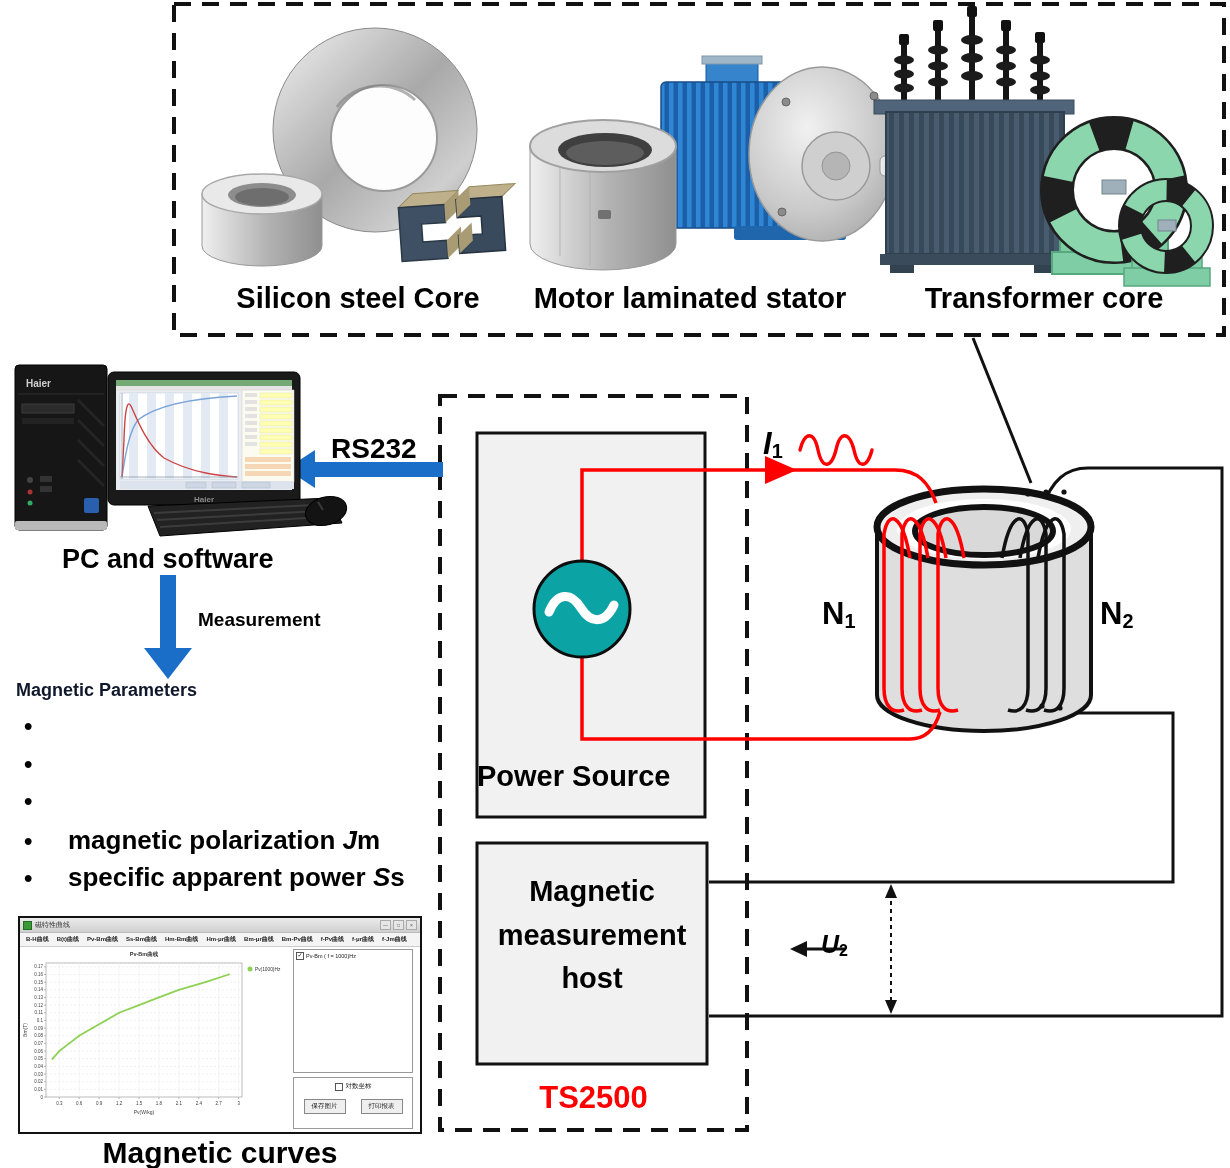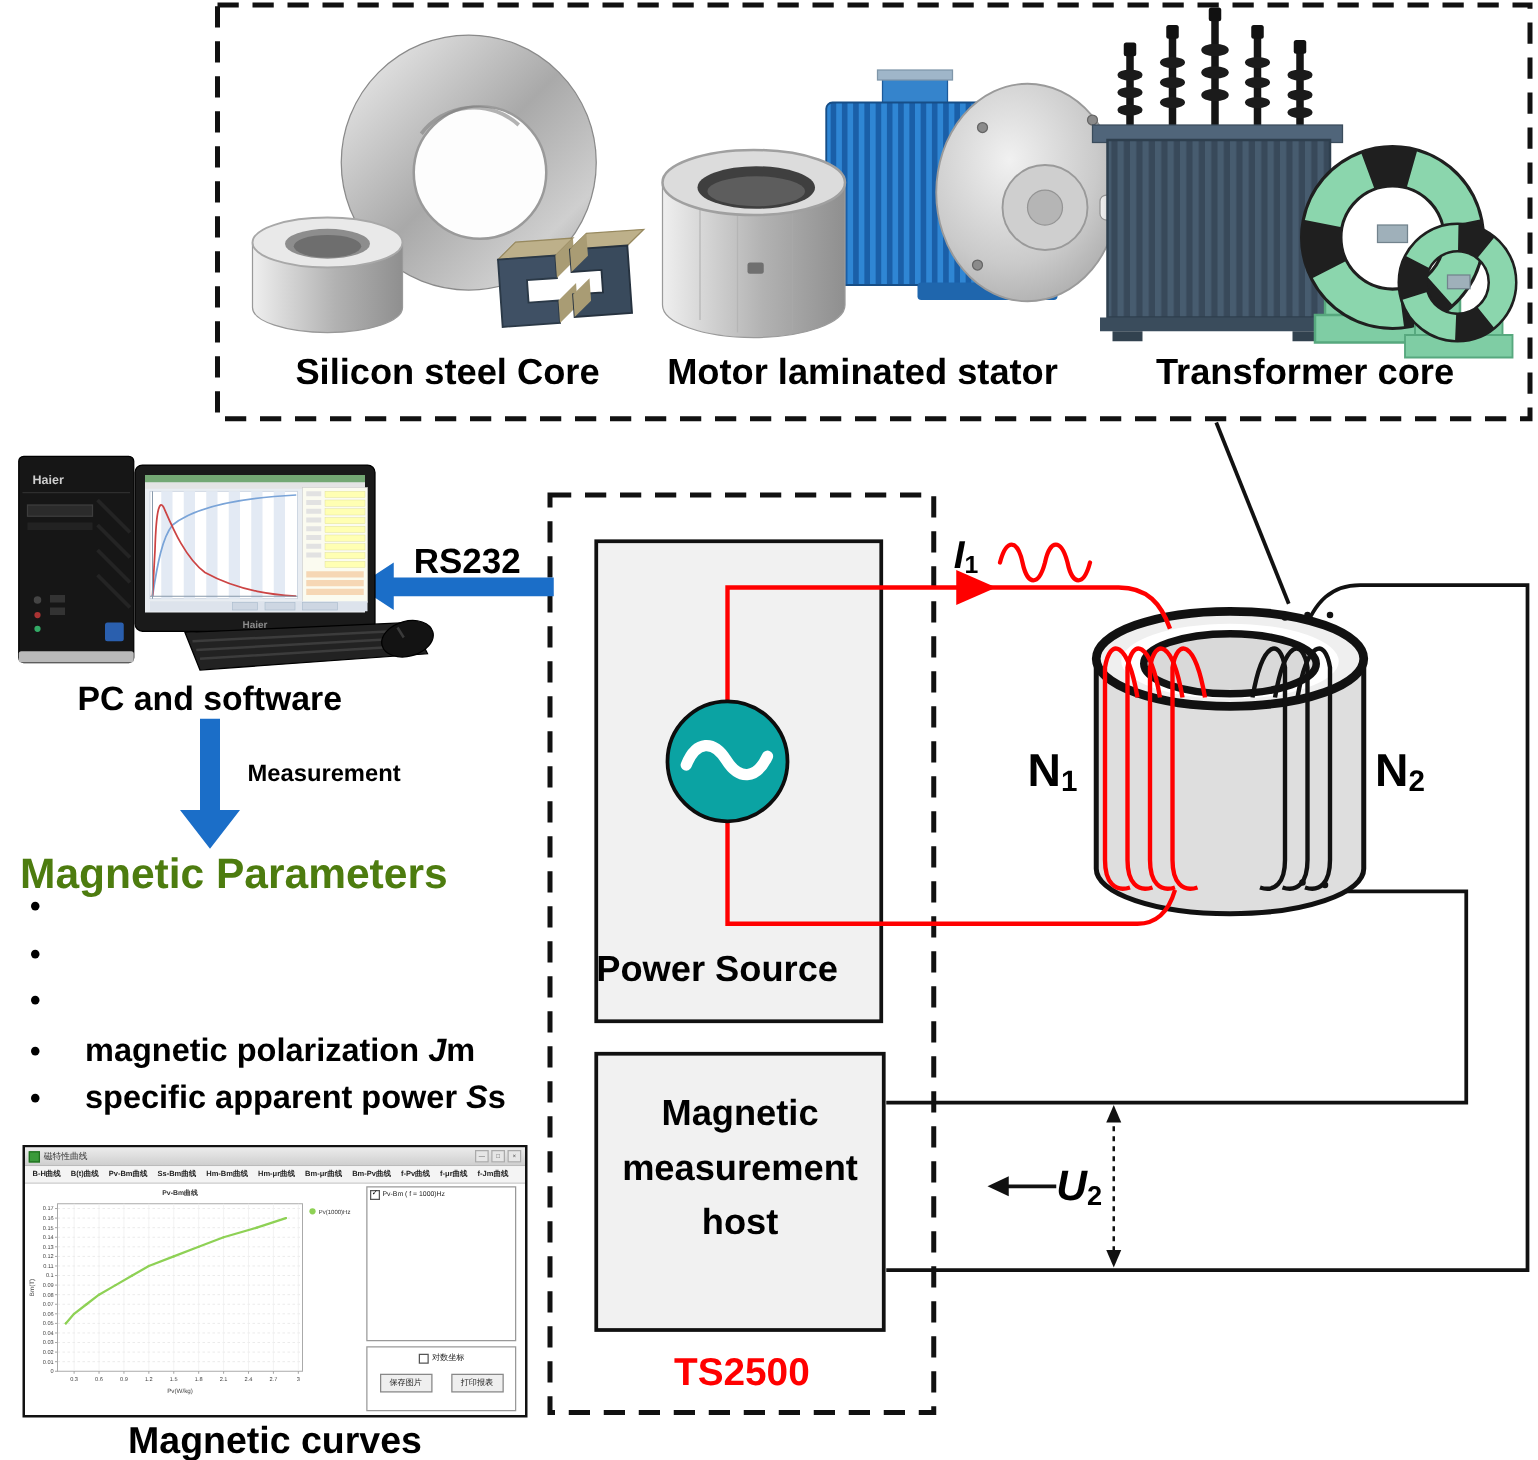--- a/index.html
+++ b/index.html
@@ -7,32 +7,32 @@
     width:1230px;height:1168px;position:relative;overflow:hidden;
     background:#ffffff;font-family:"Liberation Sans",sans-serif;color:#000;
   }
   svg{display:block}
   .layer{position:absolute;left:0;top:0;z-index:1}
   .lbl{position:absolute;z-index:3;white-space:nowrap;font-weight:bold}
   .prod-lbl{font-size:29px;transform:translateX(-50%)}
   .pc-lbl{font-size:27px}
   .rs232-lbl{font-size:28px}
   .meas-lbl{font-size:19px}
-  .param-title{font-size:34px;color:#4d7c0f}
+  .param-title{font-size:18px;color:#0f172a}
   .param-list{position:absolute;left:16px;top:712px;z-index:3;width:420px}
   .param-item{display:flex;align-items:baseline;height:37.5px;font-weight:bold;font-size:26px;white-space:nowrap}
   .param-item .bullet{width:44px;padding-left:8px;font-size:24px}
   .param-item i{font-style:italic}
   .ps-lbl{font-size:29px;text-align:center}
   .host-lbl{position:absolute;z-index:3;left:477px;top:843px;width:230px;height:185px;
     display:flex;align-items:center;justify-content:center;text-align:center;
     font-weight:bold;font-size:29px;line-height:1.5}
   .ts-lbl{font-size:31px;color:#ff0000;text-align:center;width:307px}
   .sig{font-size:31px;font-style:italic}
-  .coil{font-size:37px;font-style:normal}
+  .coil{font-size:31px;font-style:normal}
   .sub{font-size:64%;font-style:normal;position:relative;top:0.18em;font-weight:bold}
   .caption{font-size:30px;text-align:center;width:404px}
 
   
   .curves-win{
     position:absolute;left:18px;top:916px;width:404px;height:218px;z-index:2;
     background:#fff;border:2px solid #111;box-sizing:border-box;
     font-family:"Liberation Sans",sans-serif;
   }
   .cw-title{height:14px;background:linear-gradient(#ececec,#cfcfcf);
@@ -524,17 +524,17 @@
 
 <div class="lbl sig" style="left:763px;top:426px">
   <span>I</span><span class="sub">1</span>
 </div>
 <div class="lbl sig coil" style="left:822px;top:596px">
   <span>N</span><span class="sub">1</span>
 </div>
 <div class="lbl sig coil" style="left:1100px;top:596px">
   <span>N</span><span class="sub">2</span>
 </div>
-<div class="lbl sig" style="left:845px;top:930px;font-size:34px">
+<div class="lbl sig" style="left:821px;top:930px;font-size:25px">
   <span>U</span><span class="sub">2</span>
 </div>
 
 <div class="lbl caption" style="left:18px;top:1136px">Magnetic curves</div>
 
 </body></html>

